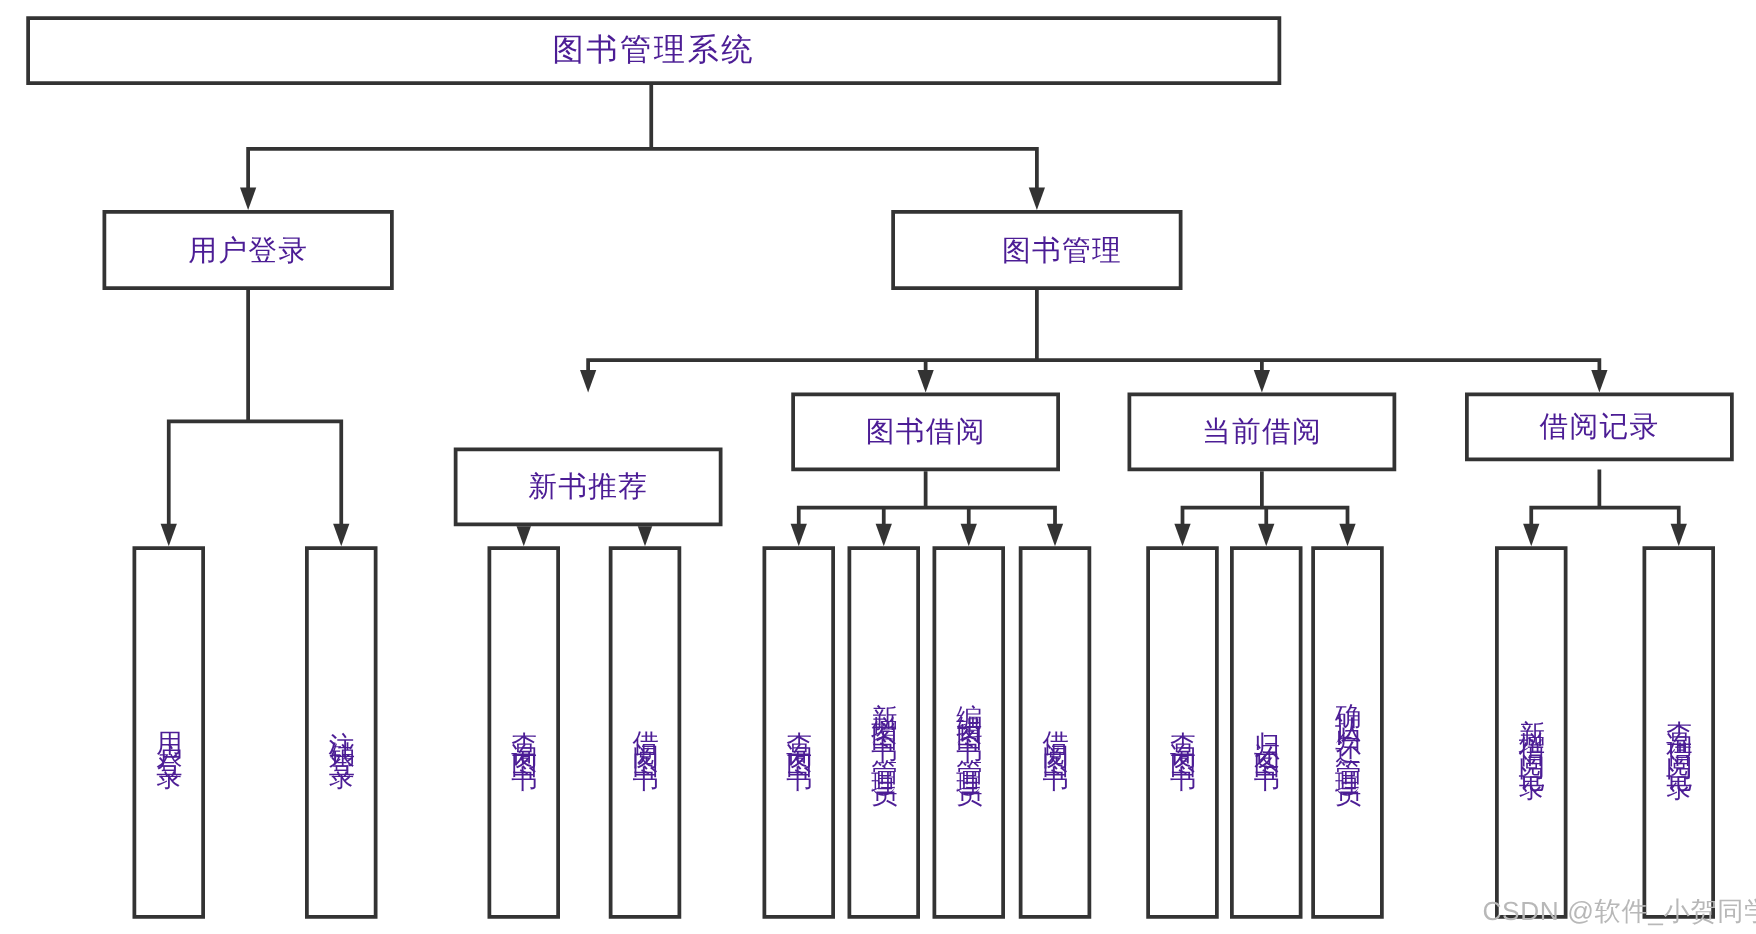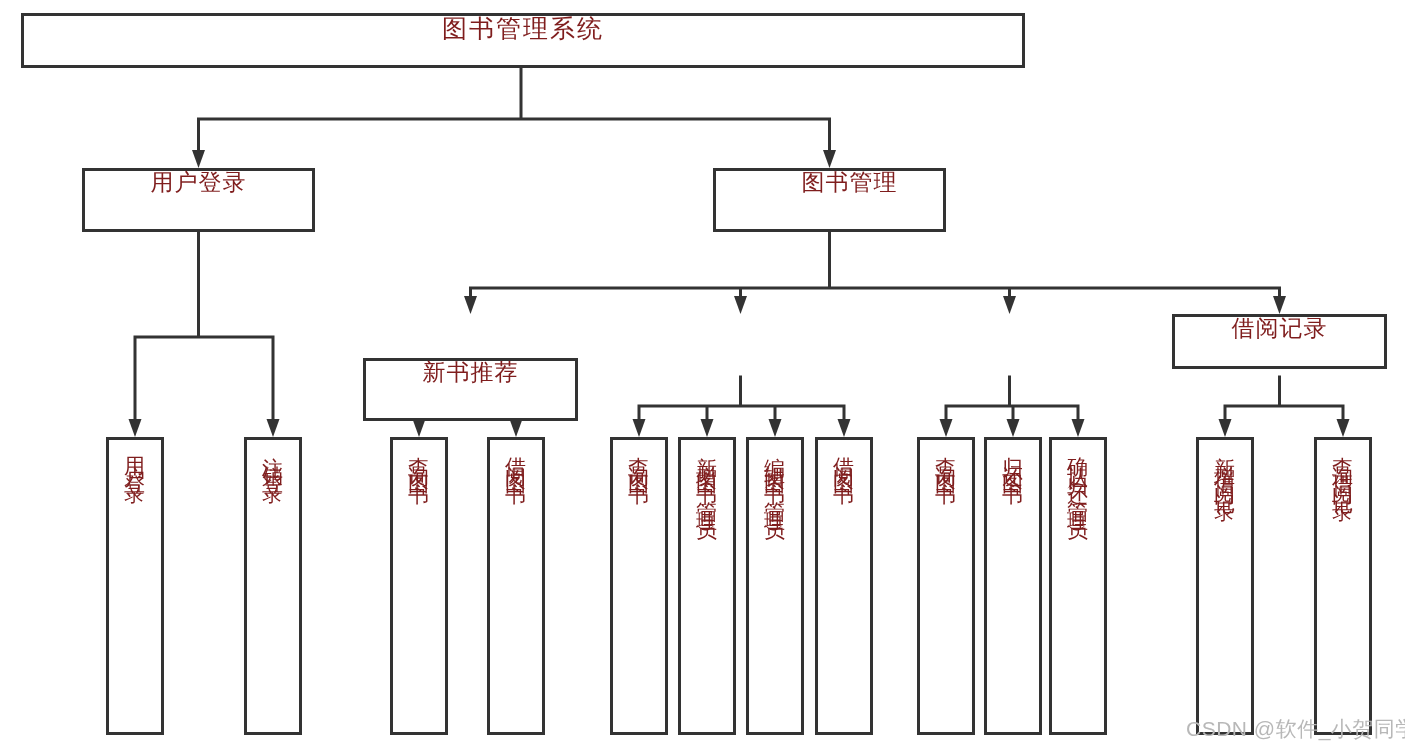--- a/index.html
+++ b/index.html
@@ -12,22 +12,22 @@
   }
   #connectors{
     position:absolute;left:0;top:0;width:1405px;height:747px;
     pointer-events:none;
   }
   .box{
     position:absolute;
     box-sizing:border-box;
     border:3px solid #333333;
     background:#ffffff;
-    display:flex;justify-content:center;
-    color:#7f1d1d;
+    display:flex;align-items:center;justify-content:center;
+    color:#4c1d95;
   }
   .hlabel{
     font-size:23px;
     letter-spacing:1px;
     white-space:nowrap;
     line-height:1;
   }
   .root-label{font-size:25px;letter-spacing:2px;}
   .vlabel{
     writing-mode:vertical-lr;
@@ -112,20 +112,26 @@
   <div class="box" id="n-l2-0">
     <span class="hlabel">用户登录</span>
   </div>
   <div class="box" id="n-l2-1">
     <span class="hlabel">图书管理</span>
   </div>
 
   <div class="box" id="n-l3-0">
     <span class="hlabel">新书推荐</span>
   </div>
+  <div class="box" id="n-l3-1">
+    <span class="hlabel">图书借阅</span>
+  </div>
+  <div class="box" id="n-l3-2">
+    <span class="hlabel">当前借阅</span>
+  </div>
   <div class="box" id="n-l3-3">
     <span class="hlabel">借阅记录</span>
   </div>
 
   <div class="box leaf" id="n-a1">
     <span class="vlabel">用户登录</span>
   </div>
   <div class="box leaf" id="n-a2">
     <span class="vlabel">注销登录</span>
   </div>

